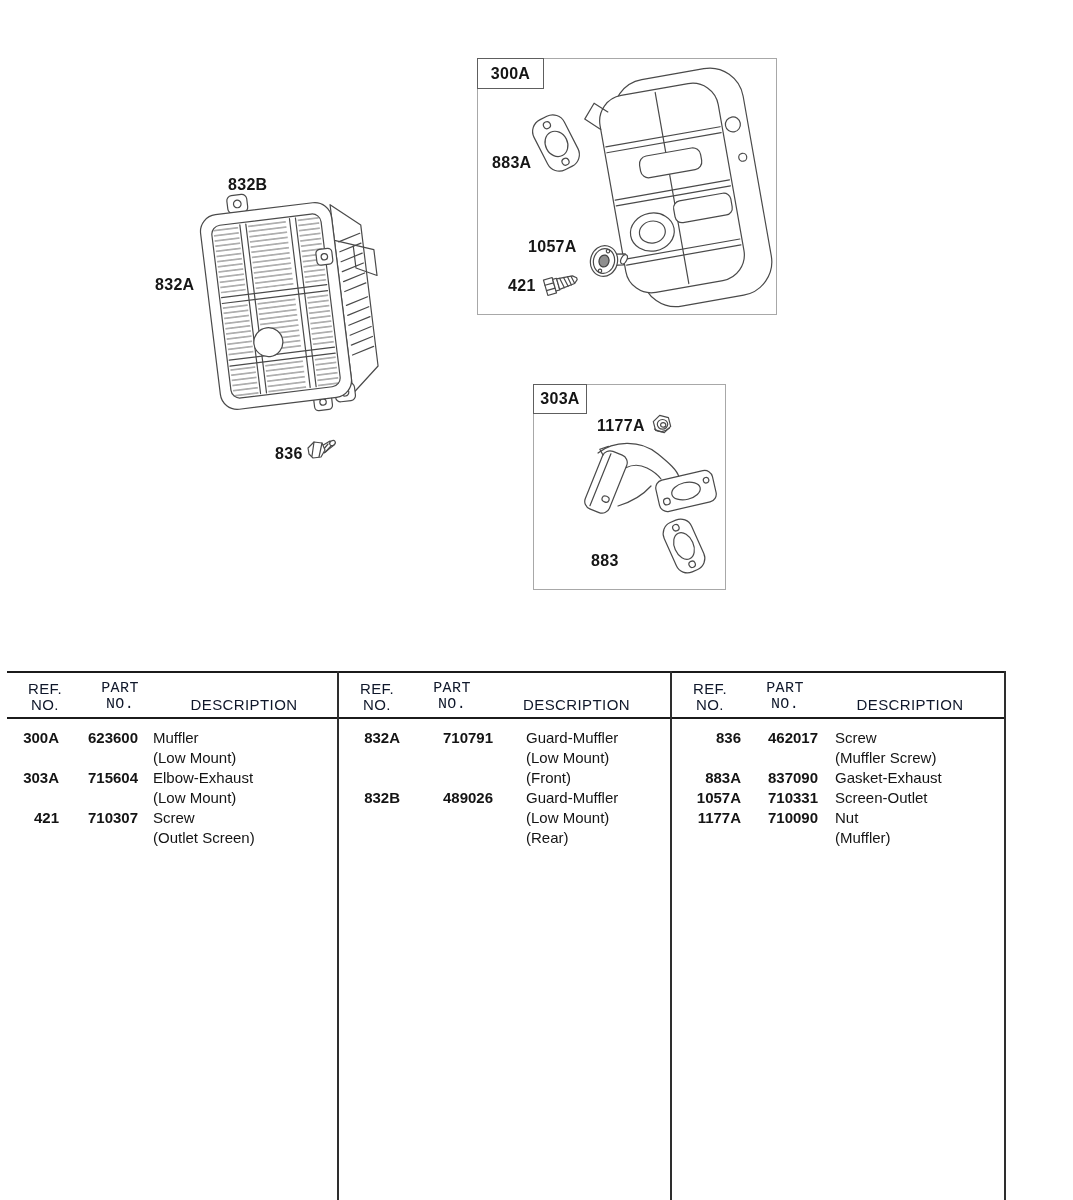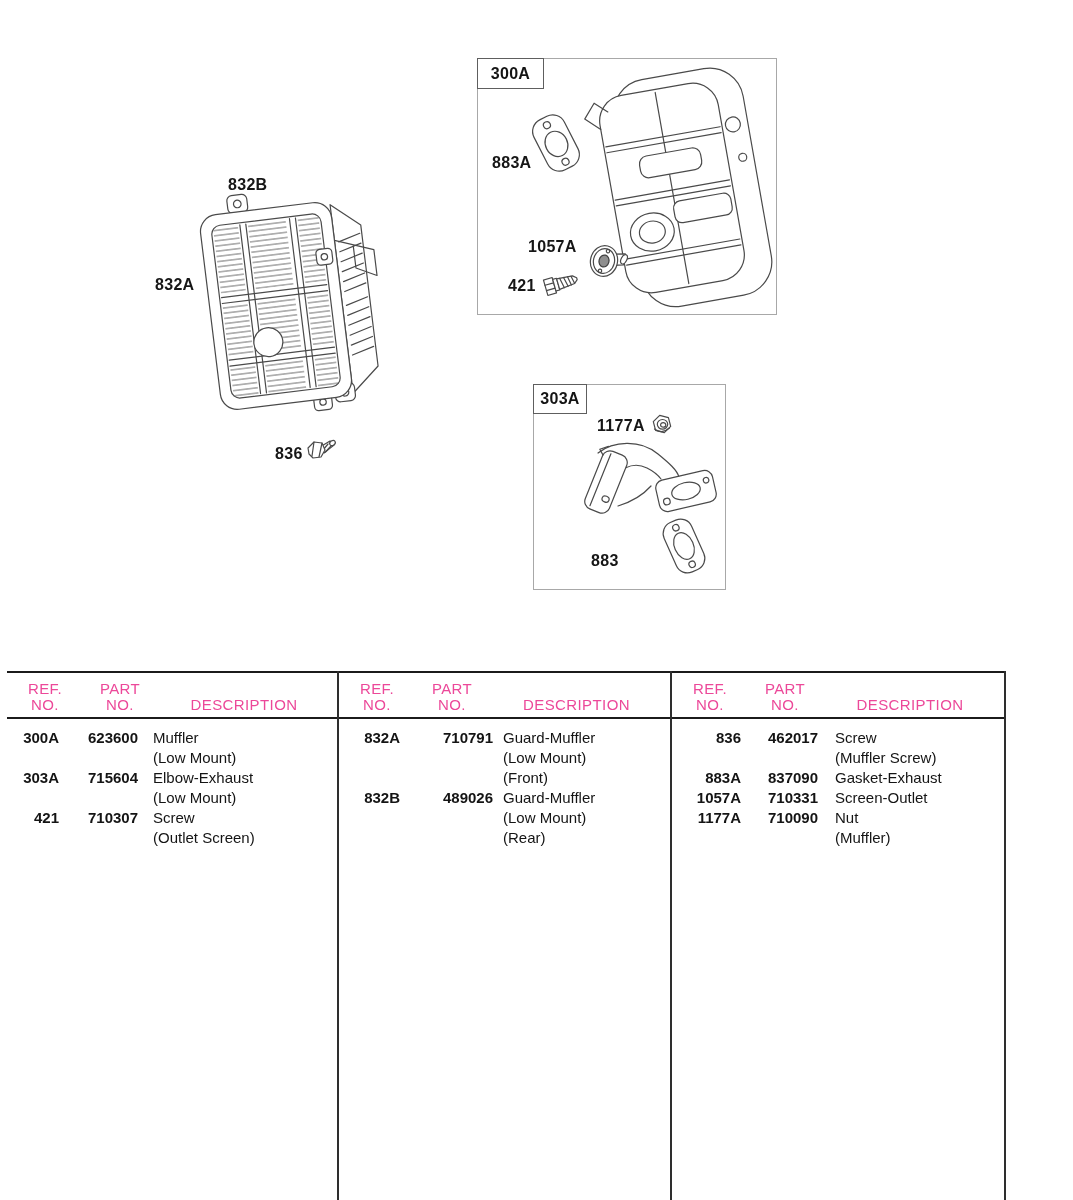--- a/index.html
+++ b/index.html
@@ -12,32 +12,32 @@
   .art .slat{stroke:#5f5f5f;stroke-width:.95;}
   .art .mesh{fill:#8f8f8f;stroke:#3f3f3f;}
   .pbox{position:absolute;border:1px solid #a8a8a8;}
   .blabel{position:absolute;left:-1px;top:-1px;border:1px solid #5e5e5e;background:#fff;
           font-weight:700;font-size:16px;display:flex;align-items:center;justify-content:center;
           letter-spacing:.3px;}
   .callout{position:absolute;font-weight:700;font-size:16px;letter-spacing:.3px;white-space:nowrap;color:#161616;}
   .hline{position:absolute;background:#1b1b1b;height:2px;}
   .vline{position:absolute;background:#2e2e2e;width:2px;}
   .thead{position:absolute;top:672px;height:45px;display:flex;align-items:flex-end;
-         box-sizing:border-box;padding-bottom:4px;font-size:15px;letter-spacing:.4px;color:#ec4899;}
+         box-sizing:border-box;padding-bottom:4px;font-size:15px;letter-spacing:.4px;color:#0f172a;}
   .hcol{line-height:16px;text-align:center;}
   .href{width:60px;margin-left:8px;}
-  .hpart{width:62px;margin-left:14px;}
+  .hpart{width:62px;margin-left:14px;font-family:Liberation Mono, monospace;}
   .hdesc{flex:1 1 auto;text-align:center;line-height:16px;}
   .rows{position:absolute;top:720px;padding-top:8px;font-size:15px;line-height:20px;width:330px;}
   .prow{display:flex;}
   .cref{font-weight:700;text-align:right;white-space:nowrap;}
   .cpart{font-weight:700;white-space:nowrap;}
   .cdesc{white-space:nowrap;}
   .g1 .cref{width:52px;} .g1 .cpart{margin-left:29px;width:58px;} .g1 .cdesc{margin-left:7px;}
-  .g2 .cref{width:61px;} .g2 .cpart{margin-left:43px;width:58px;} .g2 .cdesc{margin-left:2px;}
+  .g2 .cref{width:61px;} .g2 .cpart{margin-left:43px;width:58px;} .g2 .cdesc{margin-left:25px;}
   .g3 .cref{width:69px;} .g3 .cpart{margin-left:27px;width:58px;} .g3 .cdesc{margin-left:9px;}
 </style>
 </head>
 <body>
 
 <div class="page">
 
   <svg class="art" width="1073" height="1200" viewBox="0 0 1073 1200">
     <defs>
       <pattern id="slats" width="8" height="5.2" patternUnits="userSpaceOnUse">

